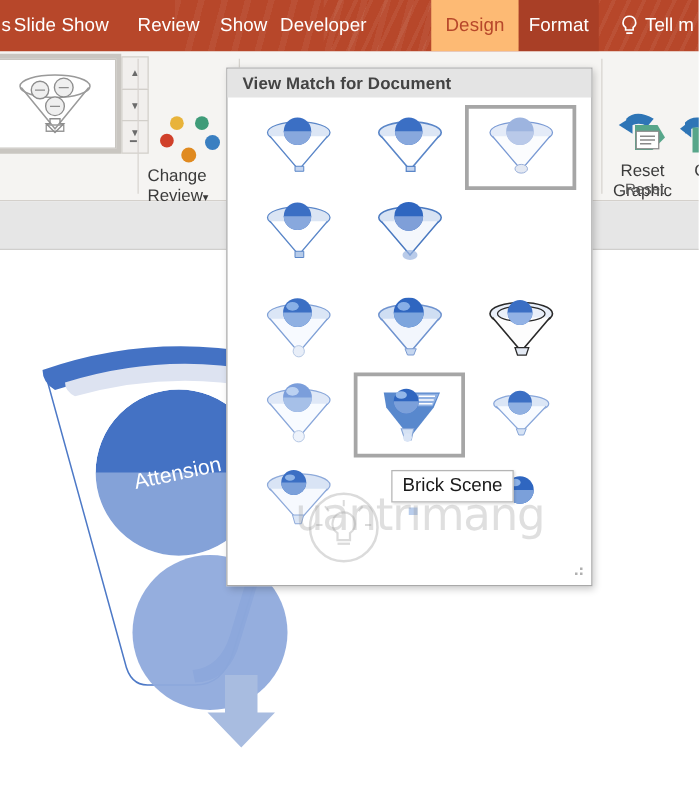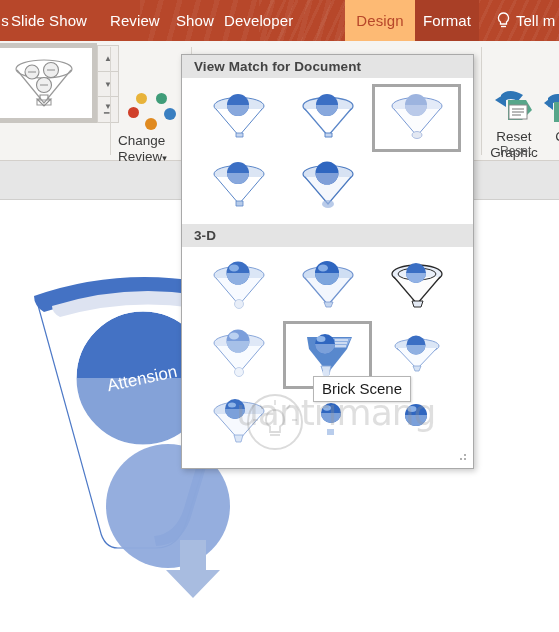--- a/index.html
+++ b/index.html
@@ -352,21 +352,20 @@
             <ellipse cx="31" cy="14" rx="25" ry="8.5" fill="#d7e2f3" stroke="#4a79c0" stroke-width="1.2"></ellipse>
             <path d="M 8 17 L 31 44 L 54 17" fill="#f4f7fc" stroke="#4a79c0" stroke-width="1.2"></path>
             <circle cx="30" cy="13" r="11.5" fill="#2f66c0"></circle>
             <path d="M 18.5 13 a 11.5 11.5 0 0 0 23 0 Z" fill="#7f9fd8"></path>
             <ellipse cx="31" cy="44" rx="6" ry="4" fill="#9bb5e0" opacity="0.7"></ellipse>
           </svg>
         </div>
       </div>
     </div>
 
-    <div class="dd-section-header">3-D</div>
     <div class="dd-grid">
       <div class="dd-row">
         <div class="dd-cell">
           <svg width="62" height="52" viewBox="0 0 62 52">
             <ellipse cx="31" cy="14" rx="25" ry="8.5" fill="#dbe6f6" stroke="#7fa0d6" stroke-width="1"></ellipse>
             <path d="M 8 17 L 31 44 L 54 17" fill="#f7faff" stroke="#7fa0d6" stroke-width="1"></path>
             <circle cx="30" cy="12" r="11.5" fill="#3b6fc4"></circle>
             <ellipse cx="26" cy="7" rx="5" ry="3.5" fill="#9dc0ef" opacity="0.8"></ellipse>
             <path d="M 18.5 12 a 11.5 11.5 0 0 0 23 0 Z" fill="#8fb0e2"></path>
             <circle cx="31" cy="43" r="4.5" fill="#e8eef8" stroke="#b6c8e4" stroke-width="0.8"></circle>

